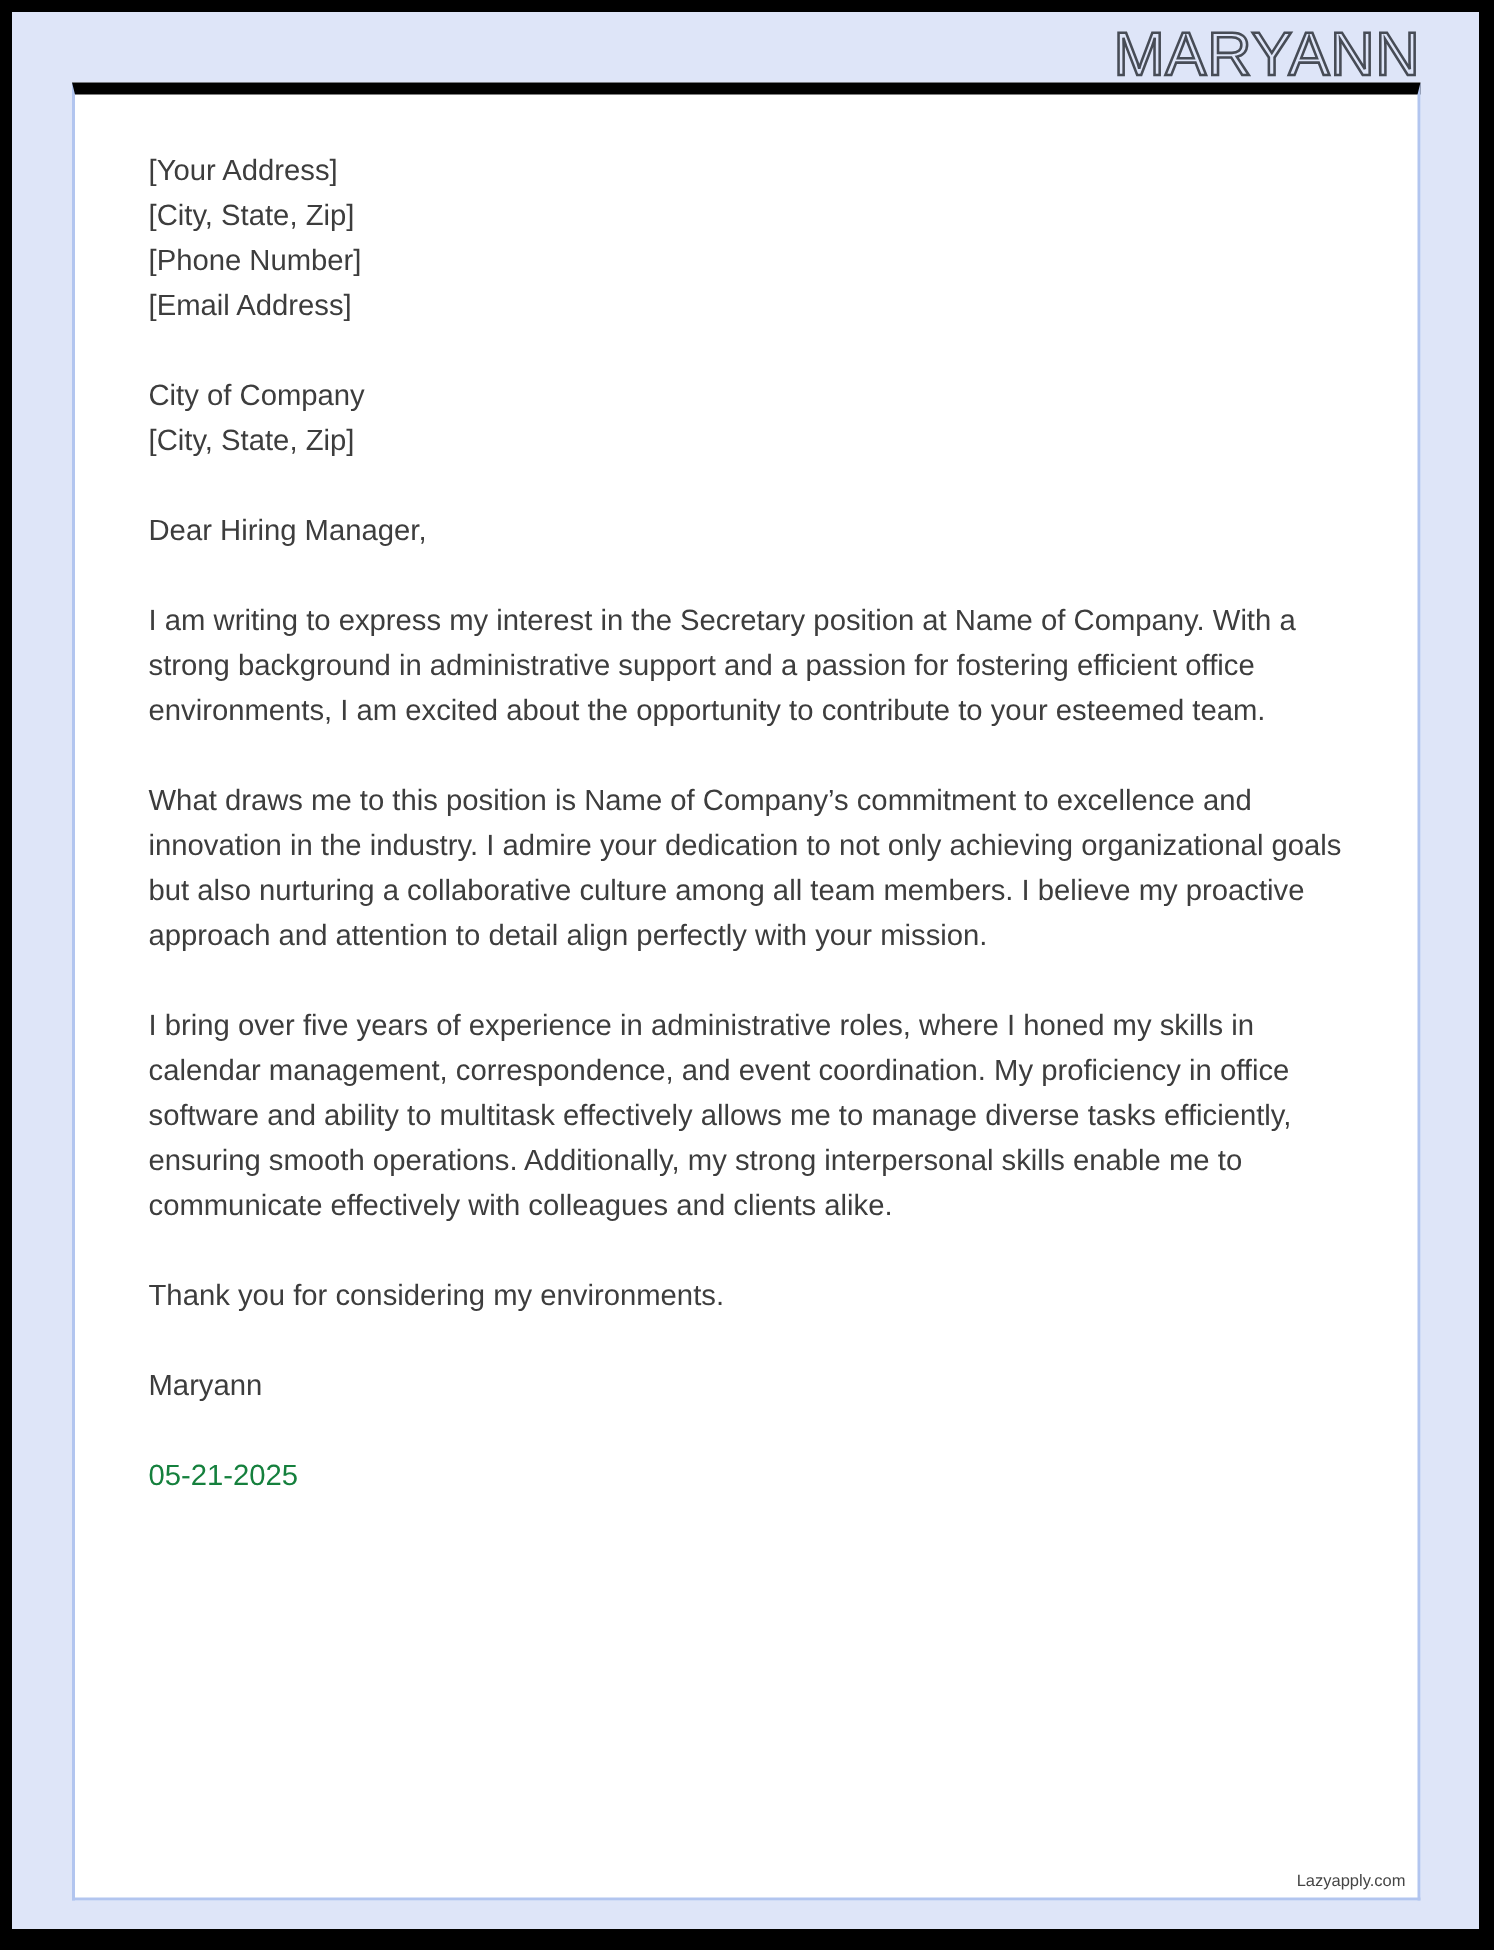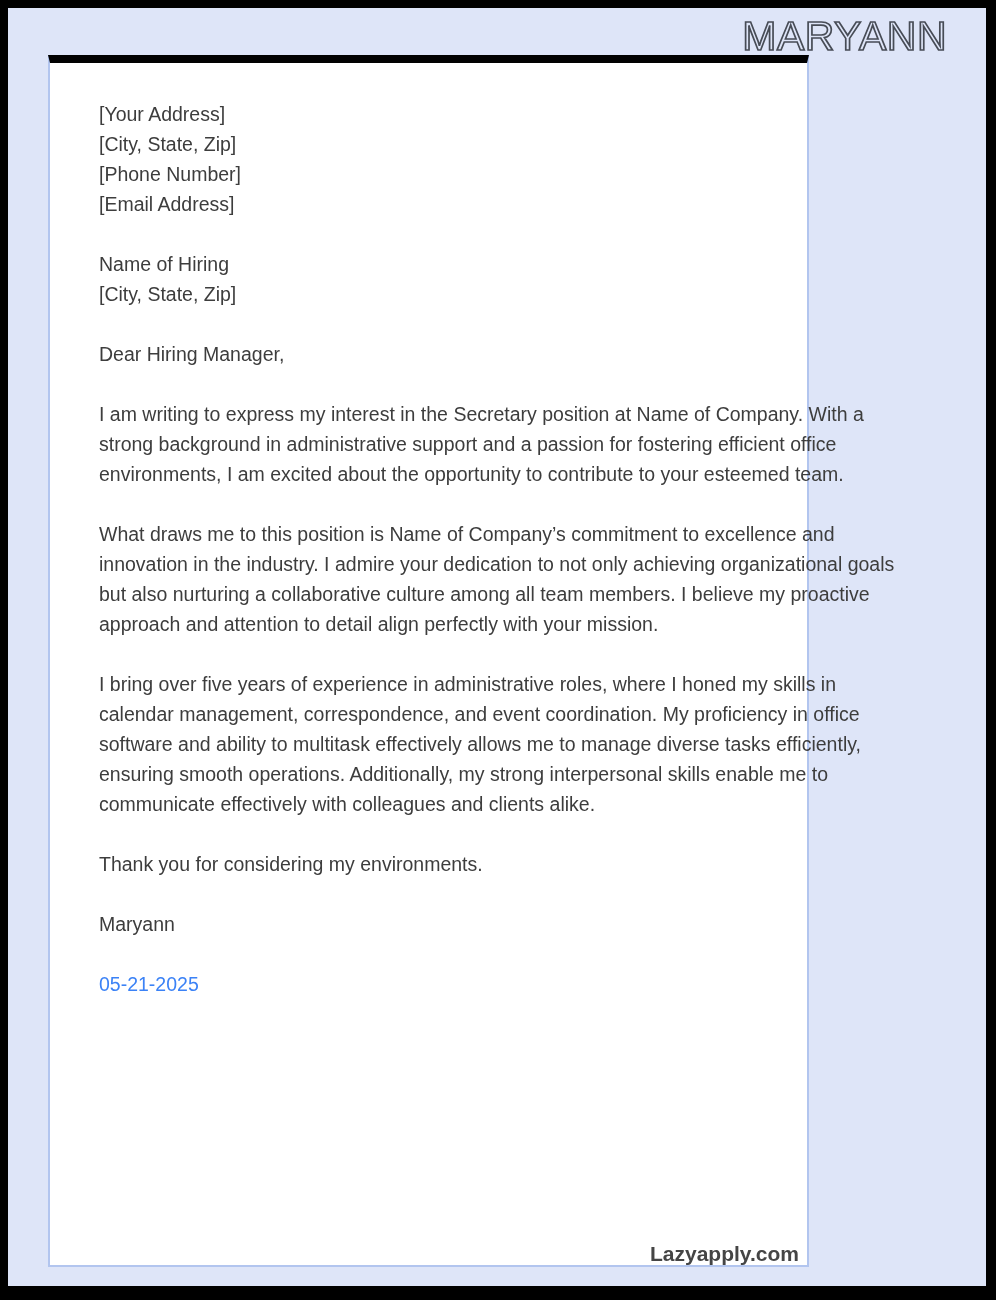--- a/index.html
+++ b/index.html
@@ -28,21 +28,21 @@
     font-family: "Liberation Sans", sans-serif;
     letter-spacing: 0.5px;
     color: rgba(222,229,248,0.15);
     -webkit-text-stroke: 1.7px #474c56;
     font-weight: 500;
   }
   .page {
     position: absolute;
     left: 40px;
     top: 47px;
-    width: 761px;
+    width: 899px;
     height: 1212px;
     box-sizing: border-box;
     background: #ffffff;
     border-top: 8px solid #010101;
     border-left: 2px solid #b2c5ef;
     border-right: 2px solid #b2c5ef;
     border-bottom: 2px solid #b2c5ef;
   }
   .content {
     position: absolute;
@@ -52,30 +52,29 @@
     font-size: 19.5px;
     line-height: 30px;
     color: #3d3d3d;
   }
   .block { margin: 0 0 30px 0; }
   .block div { min-height: 30px; }
   .content p { margin: 0 0 30px 0; }
   .signature-name { margin: 0; }
   .signature-date {
     margin: 10px 0 0 0;
-    color: #3b82f6;
+    color: #15803d;
   }
   .watermark {
     position: absolute;
     right: 8px;
     bottom: 1px;
-    font-size: 21px;
+    font-size: 11px;
     line-height: 20px;
     color: #454545;
-    font-weight: bold;
   }
 </style>
 </head>
 <body>
 
 <div class="canvas">
 
   <div class="logo">MARYANN</div>
 
   <div class="page">
@@ -83,21 +82,21 @@
     <div class="content">
 
       <div class="block">
         <div>[Your Address]</div>
         <div>[City, State, Zip]</div>
         <div>[Phone Number]</div>
         <div>[Email Address]</div>
       </div>
 
       <div class="block">
-        <div>Name of Hiring</div>
+        <div>City of Company</div>
         <div>[City, State, Zip]</div>
       </div>
 
       <p>Dear Hiring Manager,</p>
 
       <p>I am writing to express my interest in the Secretary position at Name of Company. With a strong background in administrative support and a passion for fostering efficient office environments, I am excited about the opportunity to contribute to your esteemed team.</p>
       <p>What draws me to this position is Name of Company’s commitment to excellence and innovation in the industry. I admire your dedication to not only achieving organizational goals but also nurturing a collaborative culture among all team members. I believe my proactive approach and attention to detail align perfectly with your mission.</p>
       <p>I bring over five years of experience in administrative roles, where I honed my skills in calendar management, correspondence, and event coordination. My proficiency in office software and ability to multitask effectively allows me to manage diverse tasks efficiently, ensuring smooth operations. Additionally, my strong interpersonal skills enable me to communicate effectively with colleagues and clients alike.</p>
 
       <p>Thank you for considering my environments.</p>

